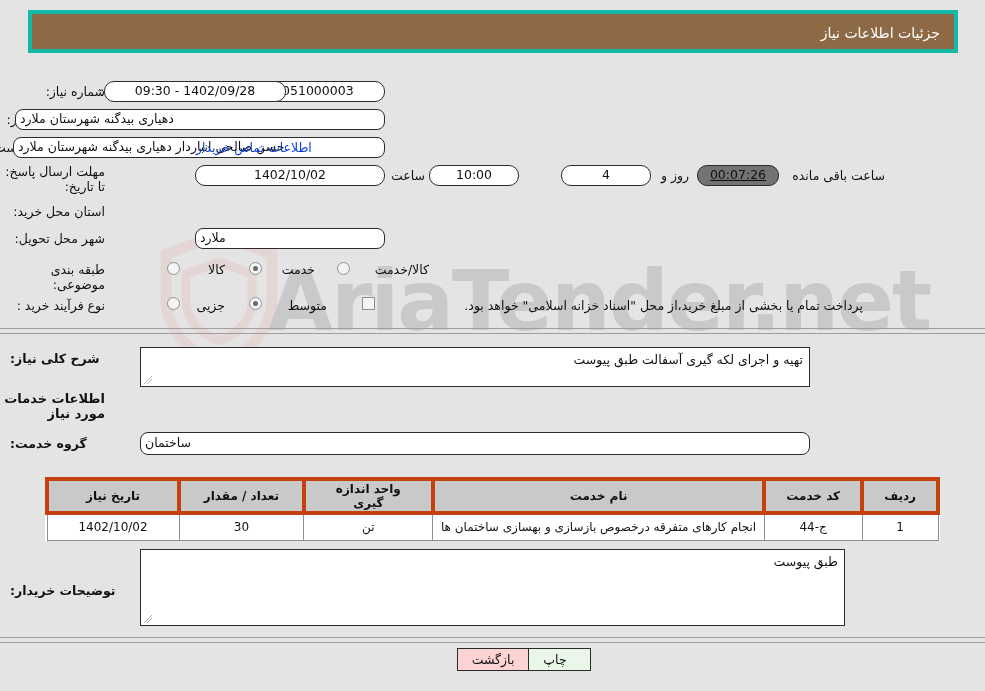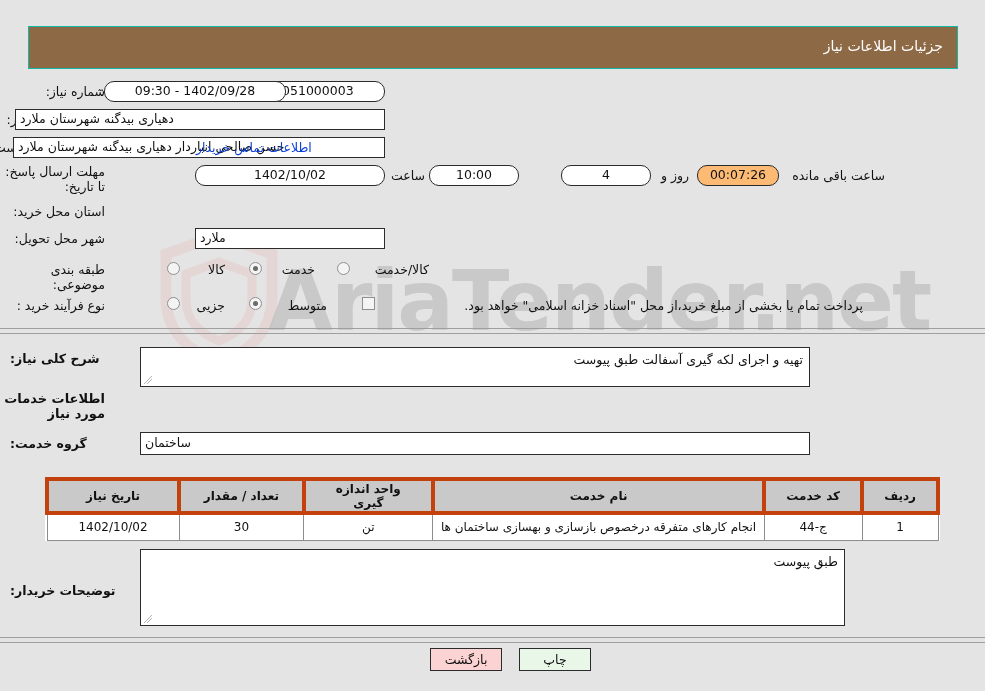--- a/index.html
+++ b/index.html
@@ -50,24 +50,23 @@
     direction: ltr;
     white-space: nowrap;
   }
 
   
   .header-bar {
     position: absolute;
     left: 28px; top: 10px;
     width: 930px; height: 43px;
     background: #8d6a45;
-    border: 1px solid #14b8a6;
+    border: 4px solid #14b8a6;
     color: #ffffff;
     z-index: 10;
-    margin-top: 16px;
   }
   .header-title {
     position: absolute;
     right: 14px; top: 11px;
     font-size: 14px;
     color: #ffffff;
   }
   .hline {
     position: absolute;
     left: 0; width: 985px; height: 0;
@@ -91,23 +90,23 @@
     border: 1px solid #2b2b2b;
     font-size: 12.5px;
     color: #111;
     line-height: 1;
     padding: 0 4px;
     display: flex;
     align-items: center;
     z-index: 12;
     font-family: "DejaVu Sans", "Liberation Sans", sans-serif;
   }
-  .fld.right  { justify-content: flex-end; }
+  .fld.right  { justify-content: flex-end; border-radius: 8px; }
   .fld.num    { justify-content: center; direction: ltr; border-radius: 10px; }
-  .fld.cream  { background: #fdba74; }
+  .fld.cream  { background: #737373; text-decoration: underline; }
 
   .link {
     position: absolute;
     color: #0b3fd6;
     font-size: 12.5px;
     cursor: pointer;
     z-index: 13;
   }
   .plain {
     position: absolute;
@@ -224,21 +223,21 @@
     font-size: 12.5px;
     color: #111;
     display: flex;
     align-items: center;
     justify-content: center;
     cursor: pointer;
     z-index: 14;
     font-family: "DejaVu Sans", "Liberation Sans", sans-serif;
   }
   .btn.print  { background: #e9f7e9; }
-  .btn.back   { background: #fbd3d3; }
+  .btn.back   { background: #fbd3d3; margin-left: 27px; }
 </style>
 </head>
 <body>
 
 <div id="page">
 
   <div class="watermark">
     <div class="wm-inner">
       <svg class="wm-shield" viewBox="0 0 118 134">
         <path d="M59 3 L112 22 L112 66 C112 100 88 120 59 131 C30 120 6 100 6 66 L6 22 Z" fill="none" stroke="#e8b9b9" stroke-width="11"></path>

